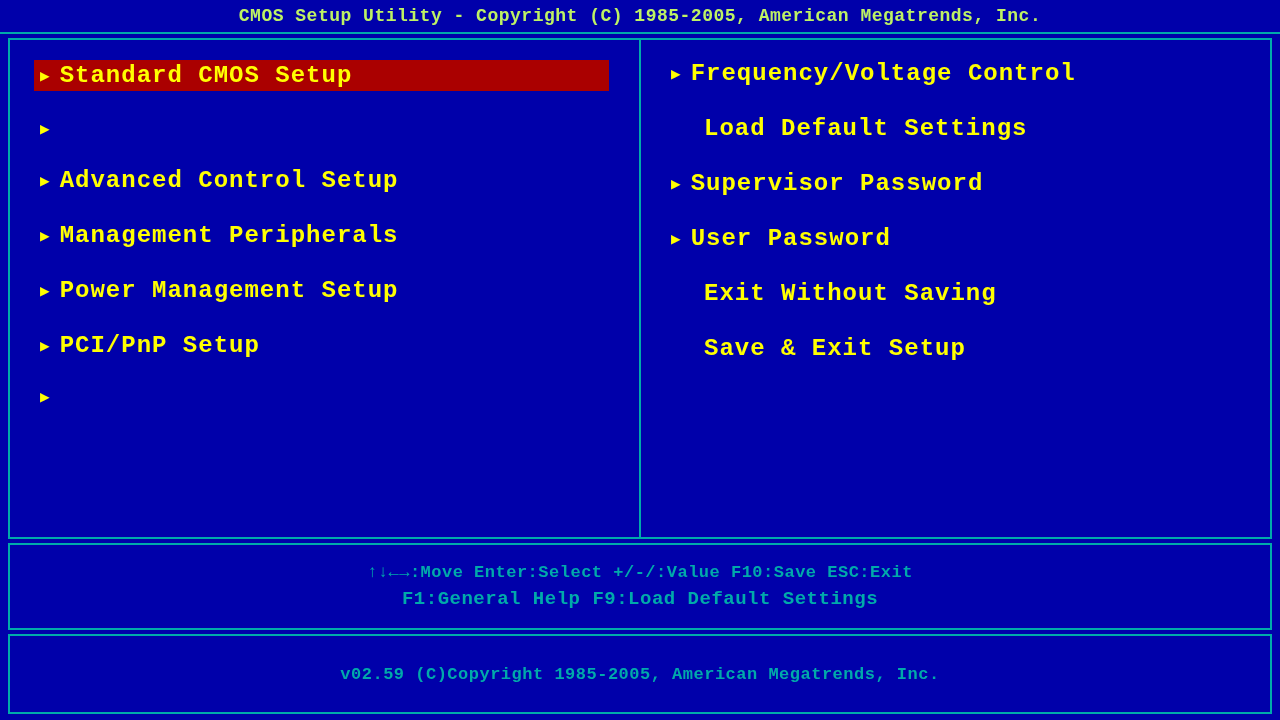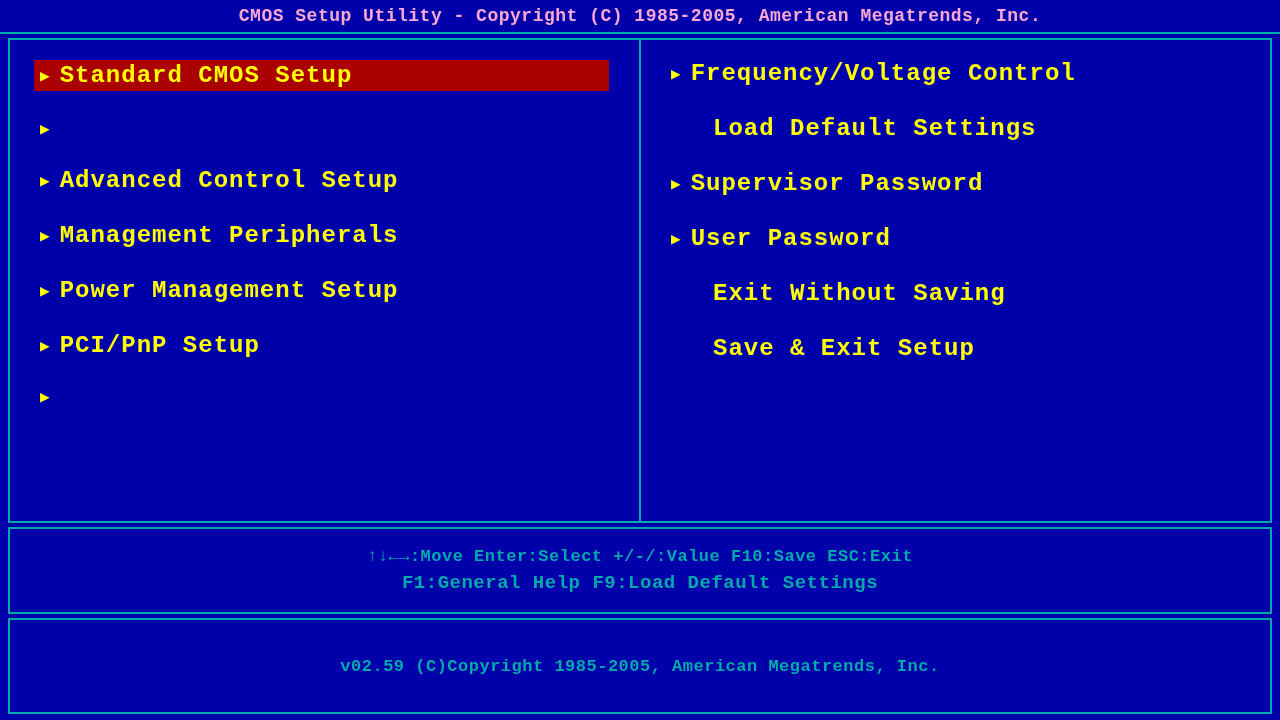--- a/index.html
+++ b/index.html
@@ -11,21 +11,21 @@
     body {
       width: 1280px;
       height: 720px;
       background-color: #0000AA;
       font-family: 'Courier New', Courier, monospace;
       overflow: hidden;
     }
 
     #title-bar {
       background-color: #0000AA;
-      color: #f9a8d4;
+      color: #bef264;
       text-align: center;
       font-size: 18px;
       font-weight: bold;
       padding: 6px 0;
       border-bottom: 2px solid #00AAAA;
       letter-spacing: 0.5px;
     }
 
     #main-container {
       display: flex;
@@ -75,21 +75,21 @@
 
     .menu-item .label {
       color: #FFFF00;
       font-size: 24px;
       font-weight: bold;
       font-family: 'Courier New', Courier, monospace;
       letter-spacing: 1px;
     }
 
     .menu-item.no-arrow .label {
-      margin-left: 16px;
+      margin-left: 7px;
       padding-left: 0;
       text-align: right;
     }
 
     .menu-item.no-arrow {
       padding-left: 0;
     }
 
     #status-bar {
       background-color: #0000AA;
@@ -113,21 +113,21 @@
       font-size: 19px;
       font-weight: bold;
       letter-spacing: 0.5px;
       font-family: 'Courier New', Courier, monospace;
     }
 
     #bottom-area {
       background-color: #0000AA;
       border: 2px solid #00AAAA;
       margin: 0 8px 4px 8px;
-      height: 96px;
+      height: 80px;
       display: flex;
       align-items: center;
       justify-content: center;
     }
 
     #bottom-copyright {
       color: #00AAAA;
       font-size: 17px;
       font-weight: bold;
       font-family: 'Courier New', Courier, monospace;

